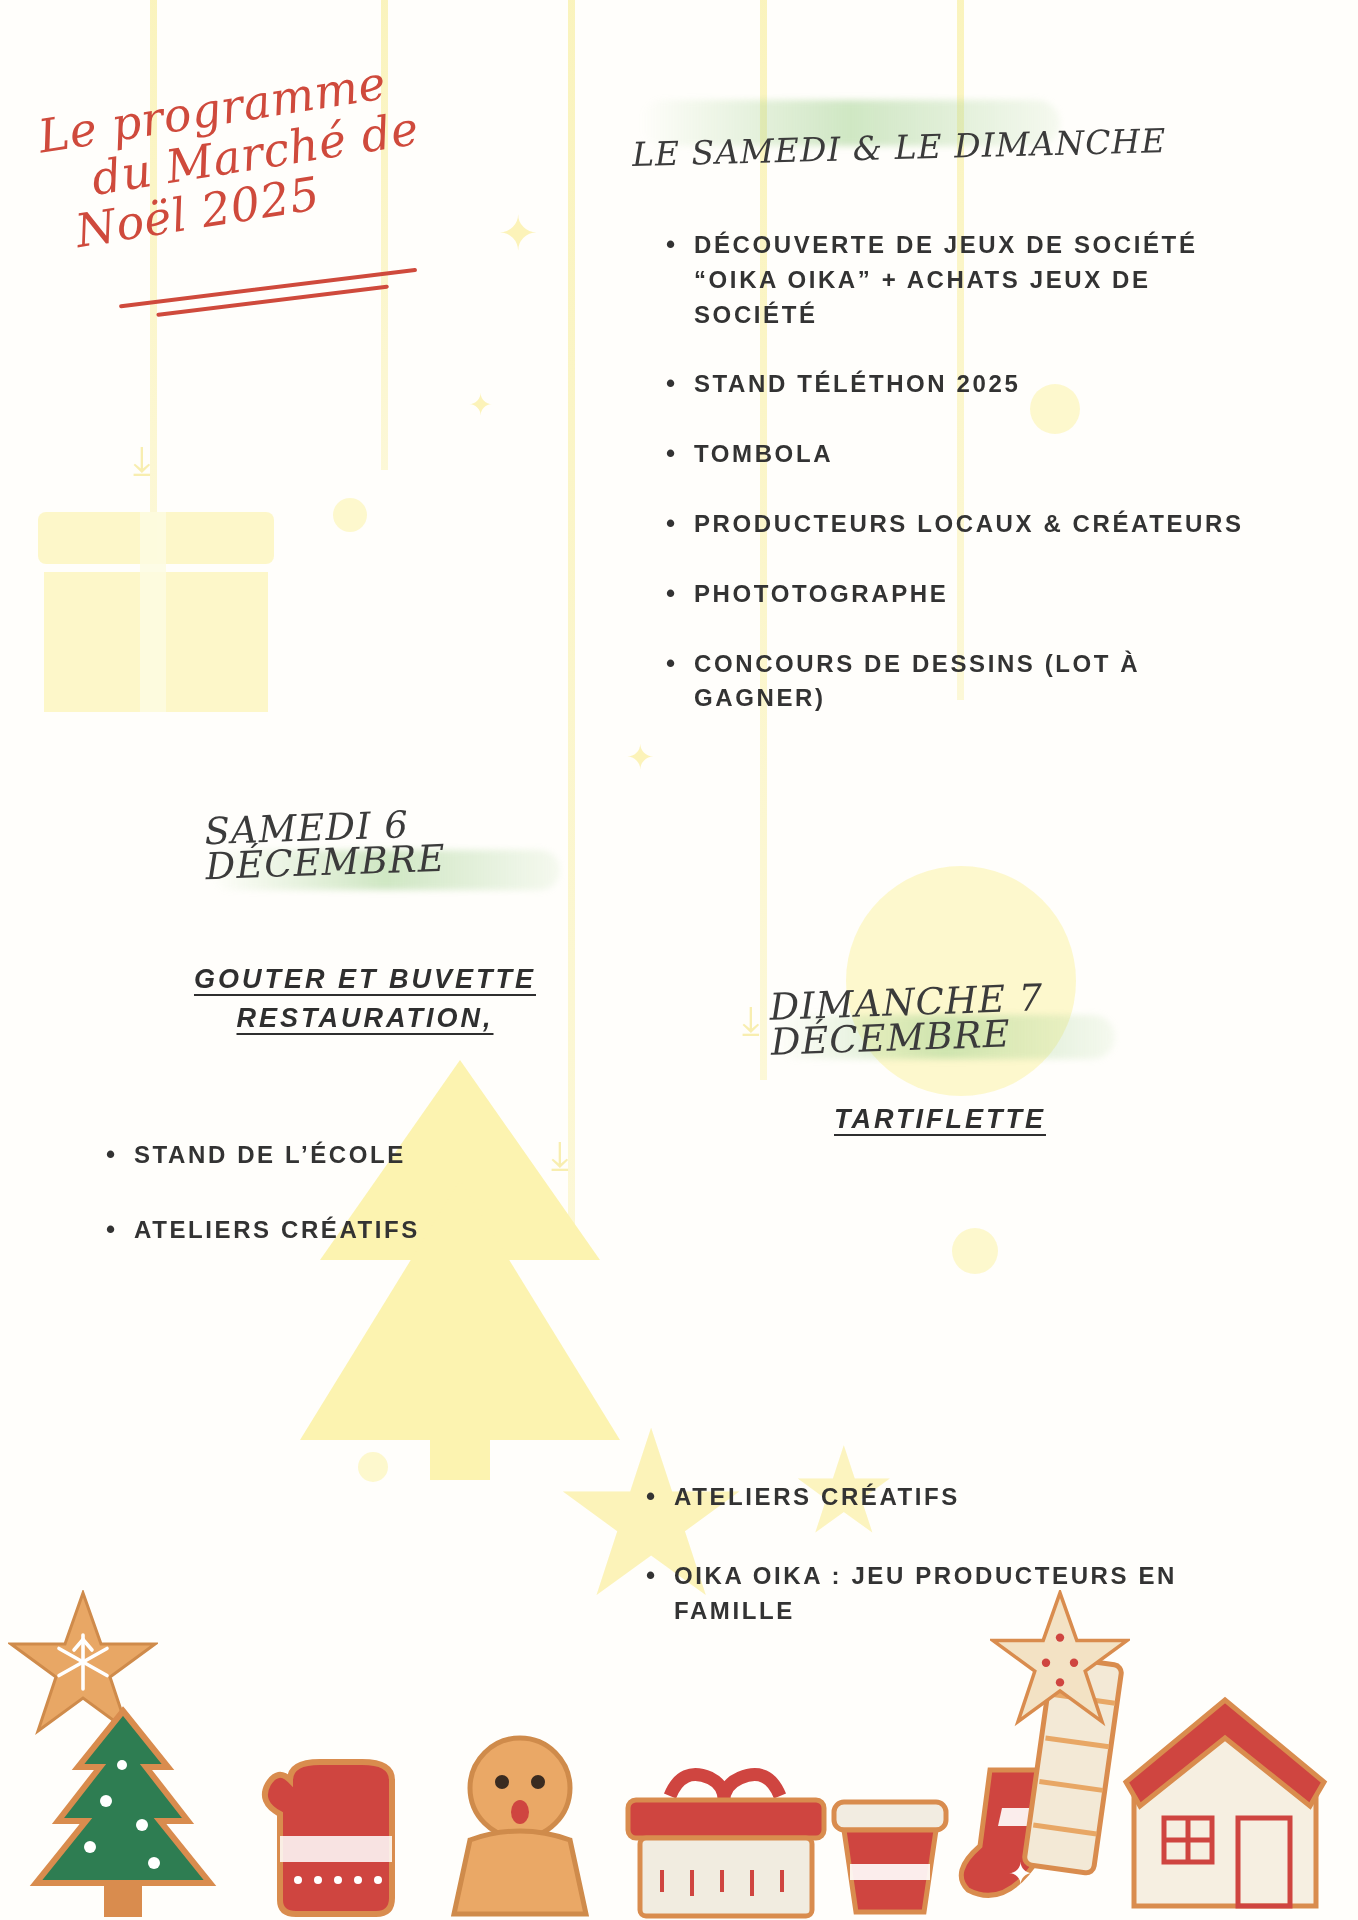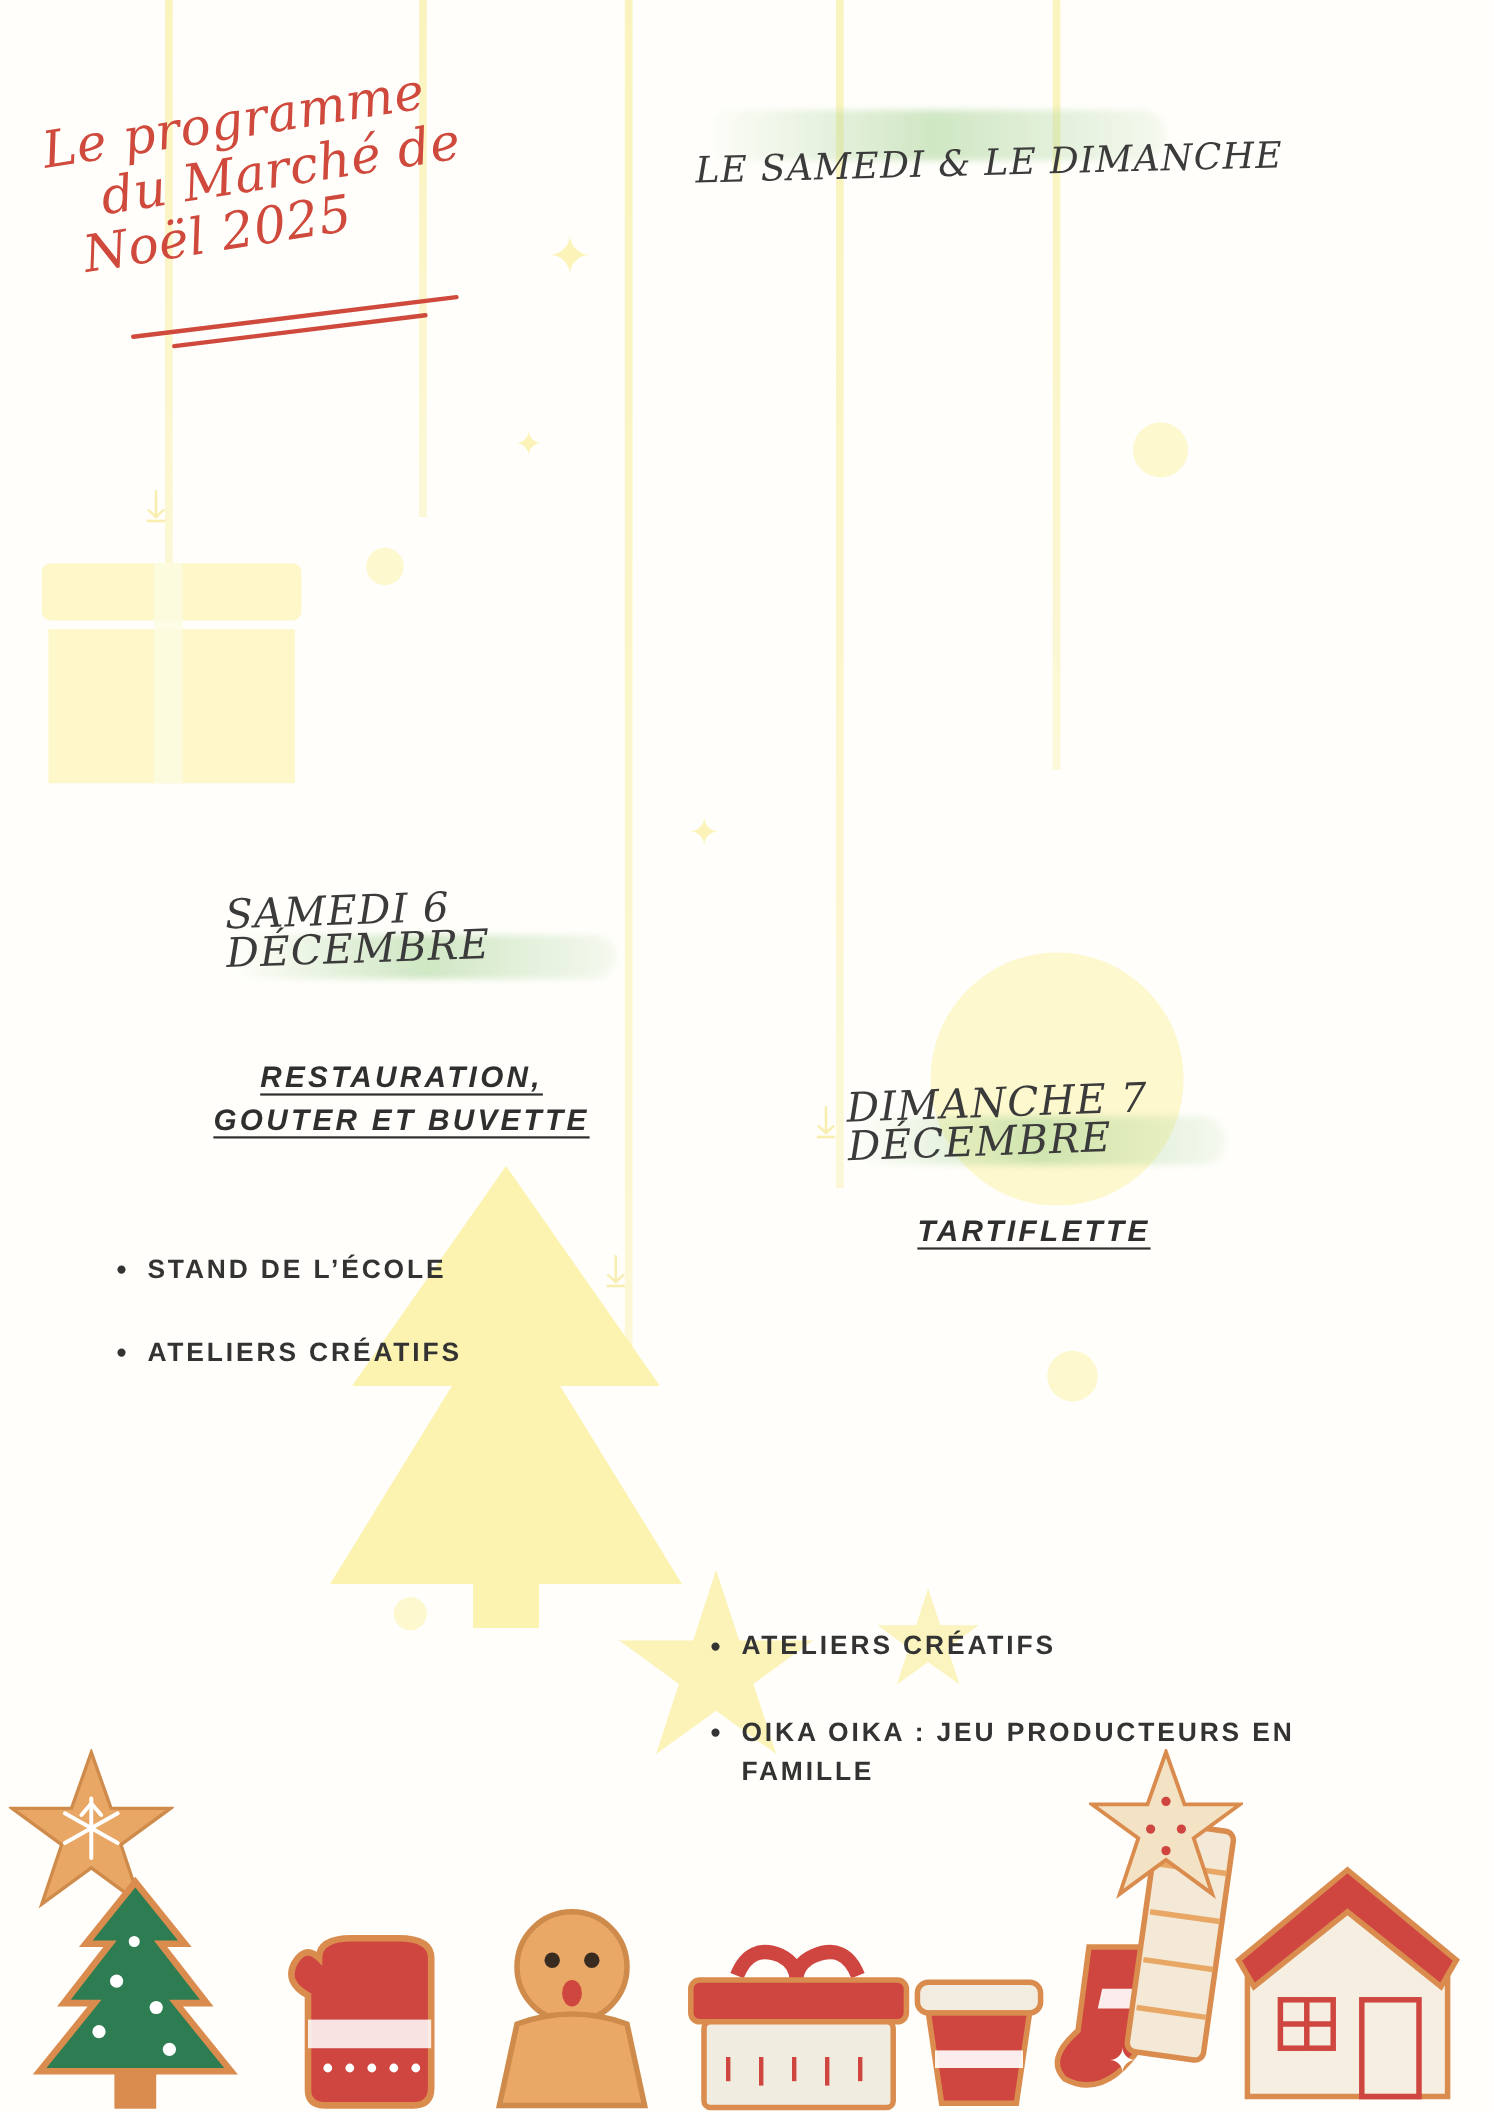--- a/index.html
+++ b/index.html
@@ -272,28 +272,36 @@
     <div class="l1">Le programme</div>
     <div class="l2">du Marché de</div>
     <div class="l3">Noël 2025</div>
   </div>
   <div class="title-underline">
     <span></span>
       <span></span>
   </div>
 
   <div class="script-head" id="head-weekend">LE SAMEDI &amp; LE DIMANCHE</div>
+  <ul class="items" id="list-weekend">
+    <li>DÉCOUVERTE DE JEUX DE SOCIÉTÉ “OIKA OIKA” + ACHATS JEUX DE SOCIÉTÉ</li>
+    <li>STAND TÉLÉTHON 2025</li>
+    <li>TOMBOLA</li>
+    <li>PRODUCTEURS LOCAUX &amp; CRÉATEURS</li>
+    <li>PHOTOTOGRAPHE</li>
+    <li>CONCOURS DE DESSINS (LOT À GAGNER)</li>
+  </ul>
 
   <div class="script-head" id="head-samedi">
     <div>SAMEDI 6</div>
     <div class="lineb">DÉCEMBRE</div>
   </div>
   <div class="sub-title" id="sub-resto">
+    <div>GOUTER ET BUVETTE</div>
     <div>RESTAURATION,</div>
-    <div>GOUTER ET BUVETTE</div>
   </div>
   <ul class="items" id="list-samedi">
     <li>STAND DE L’ÉCOLE</li>
     <li>ATELIERS CRÉATIFS</li>
   </ul>
 
   <div class="script-head" id="head-dimanche">
     <div>DIMANCHE 7</div>
     <div class="lineb">DÉCEMBRE</div>
   </div>

